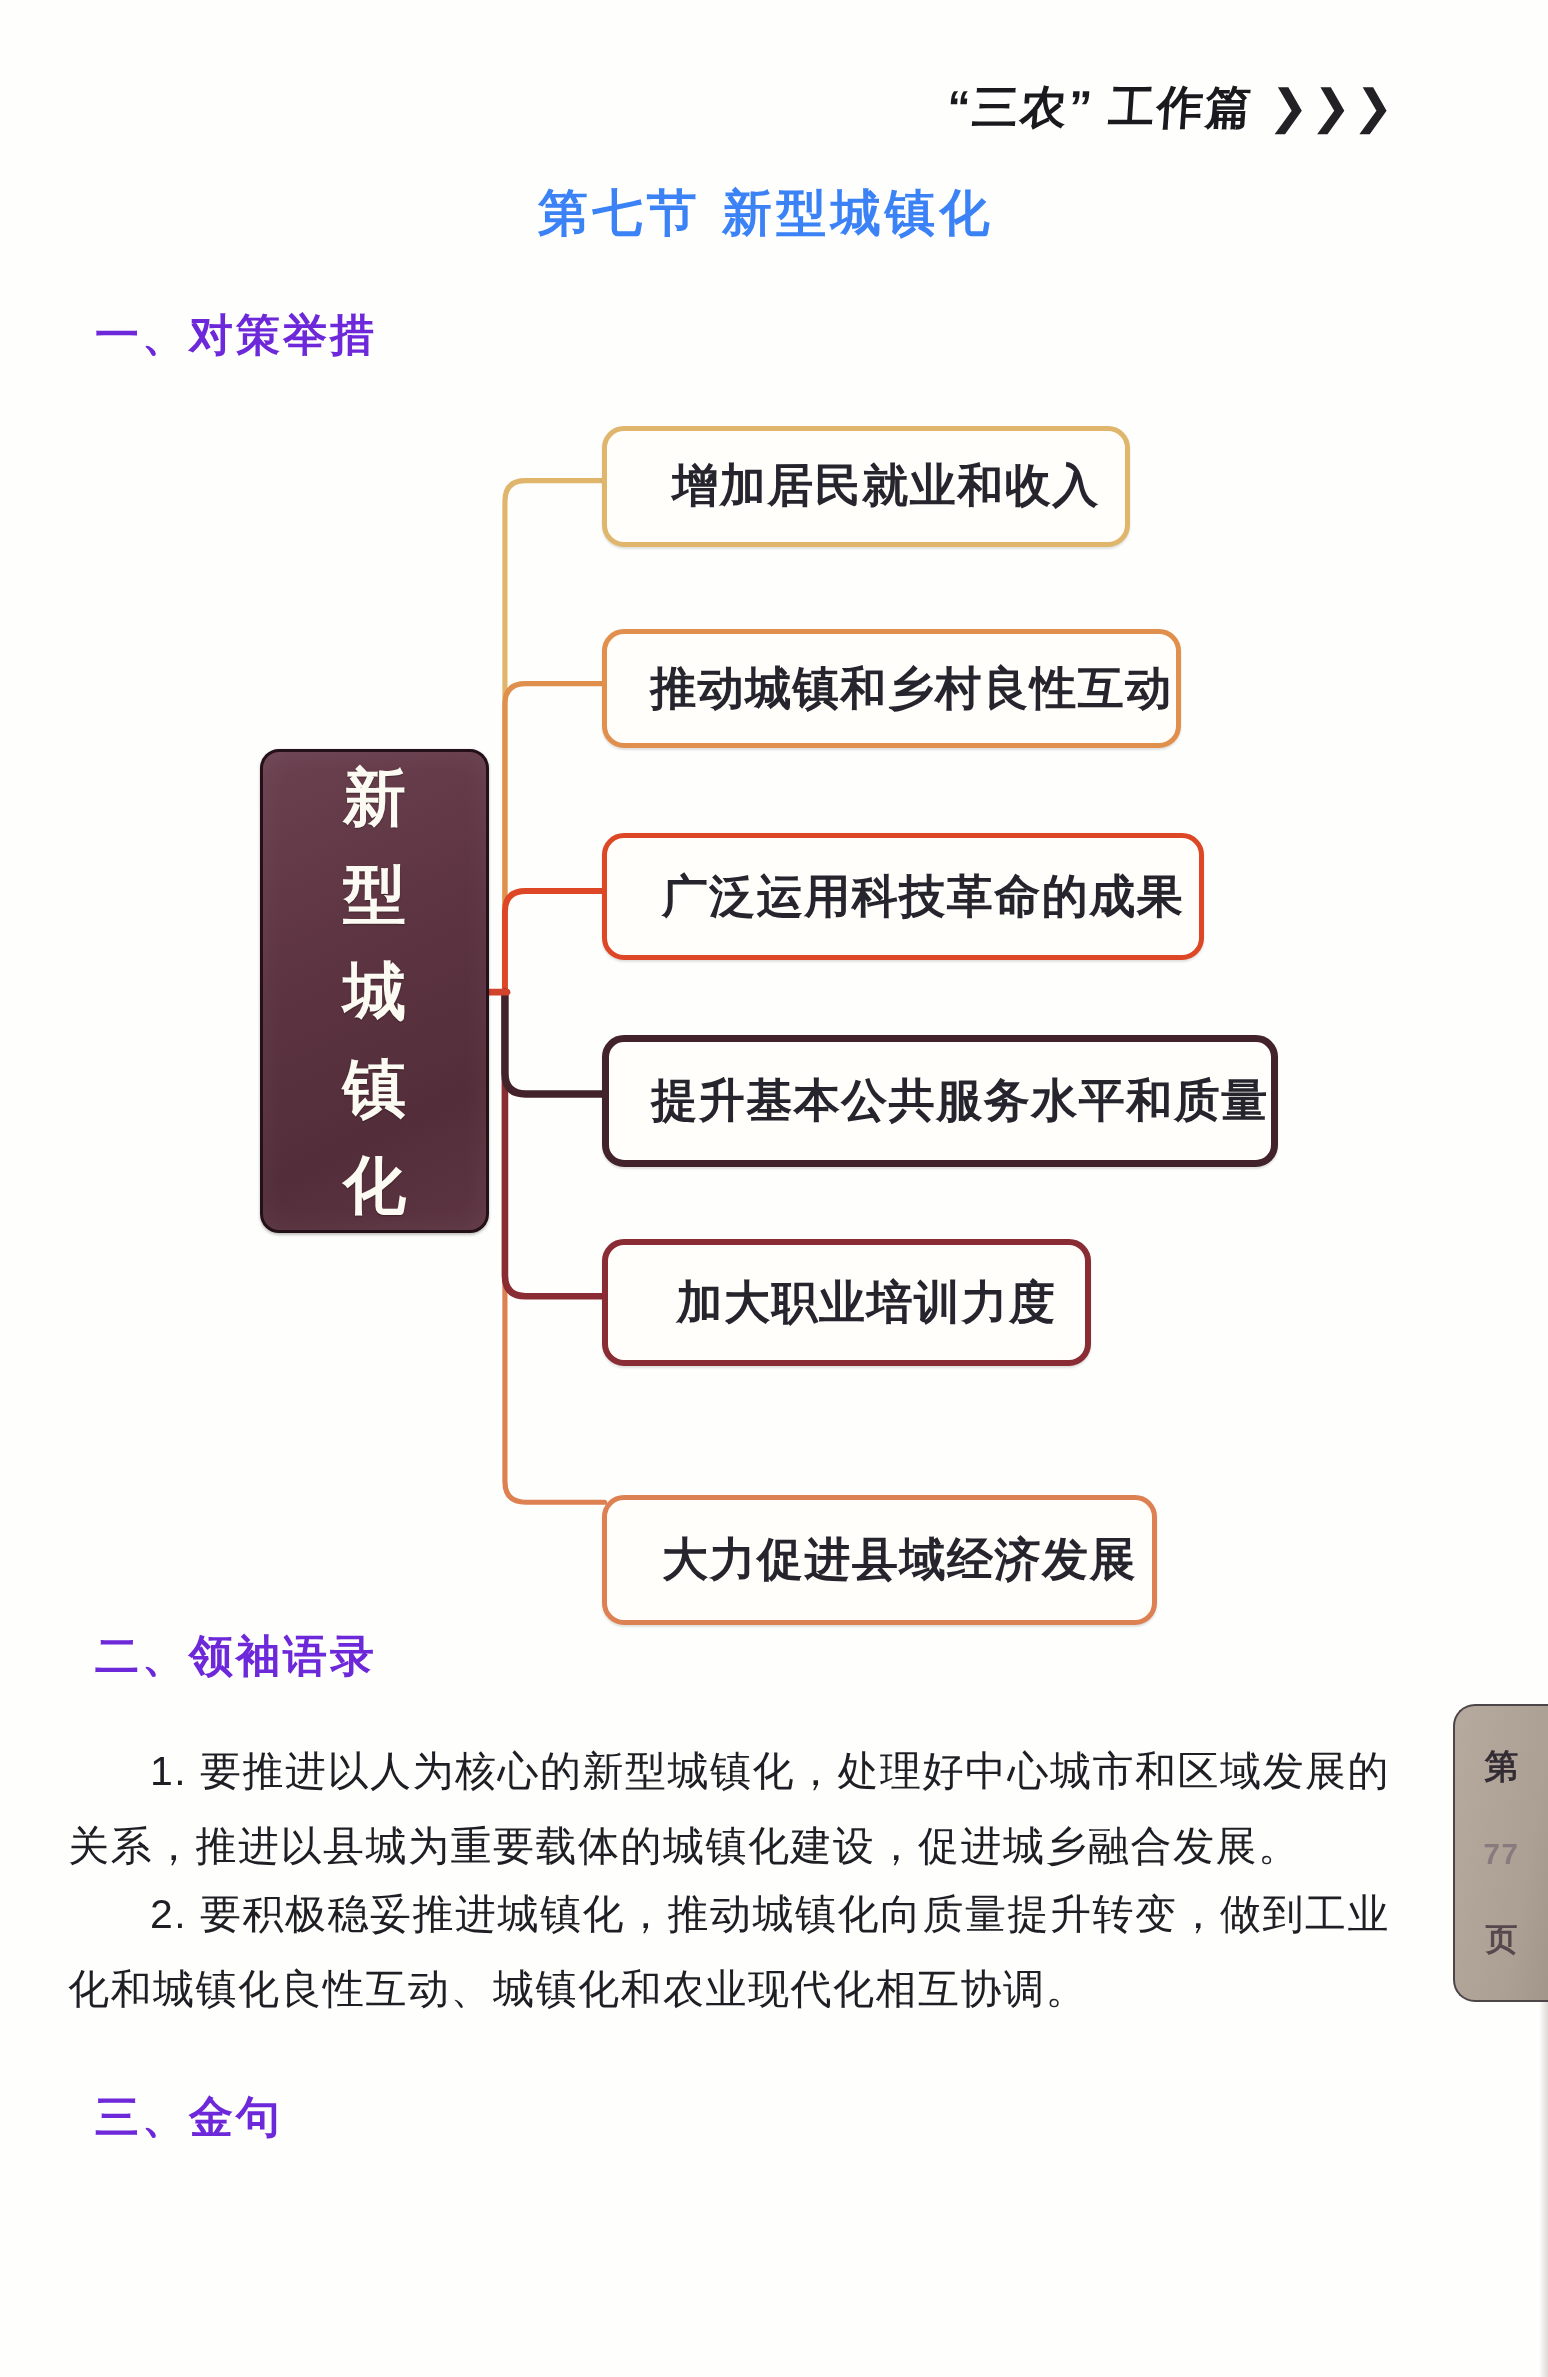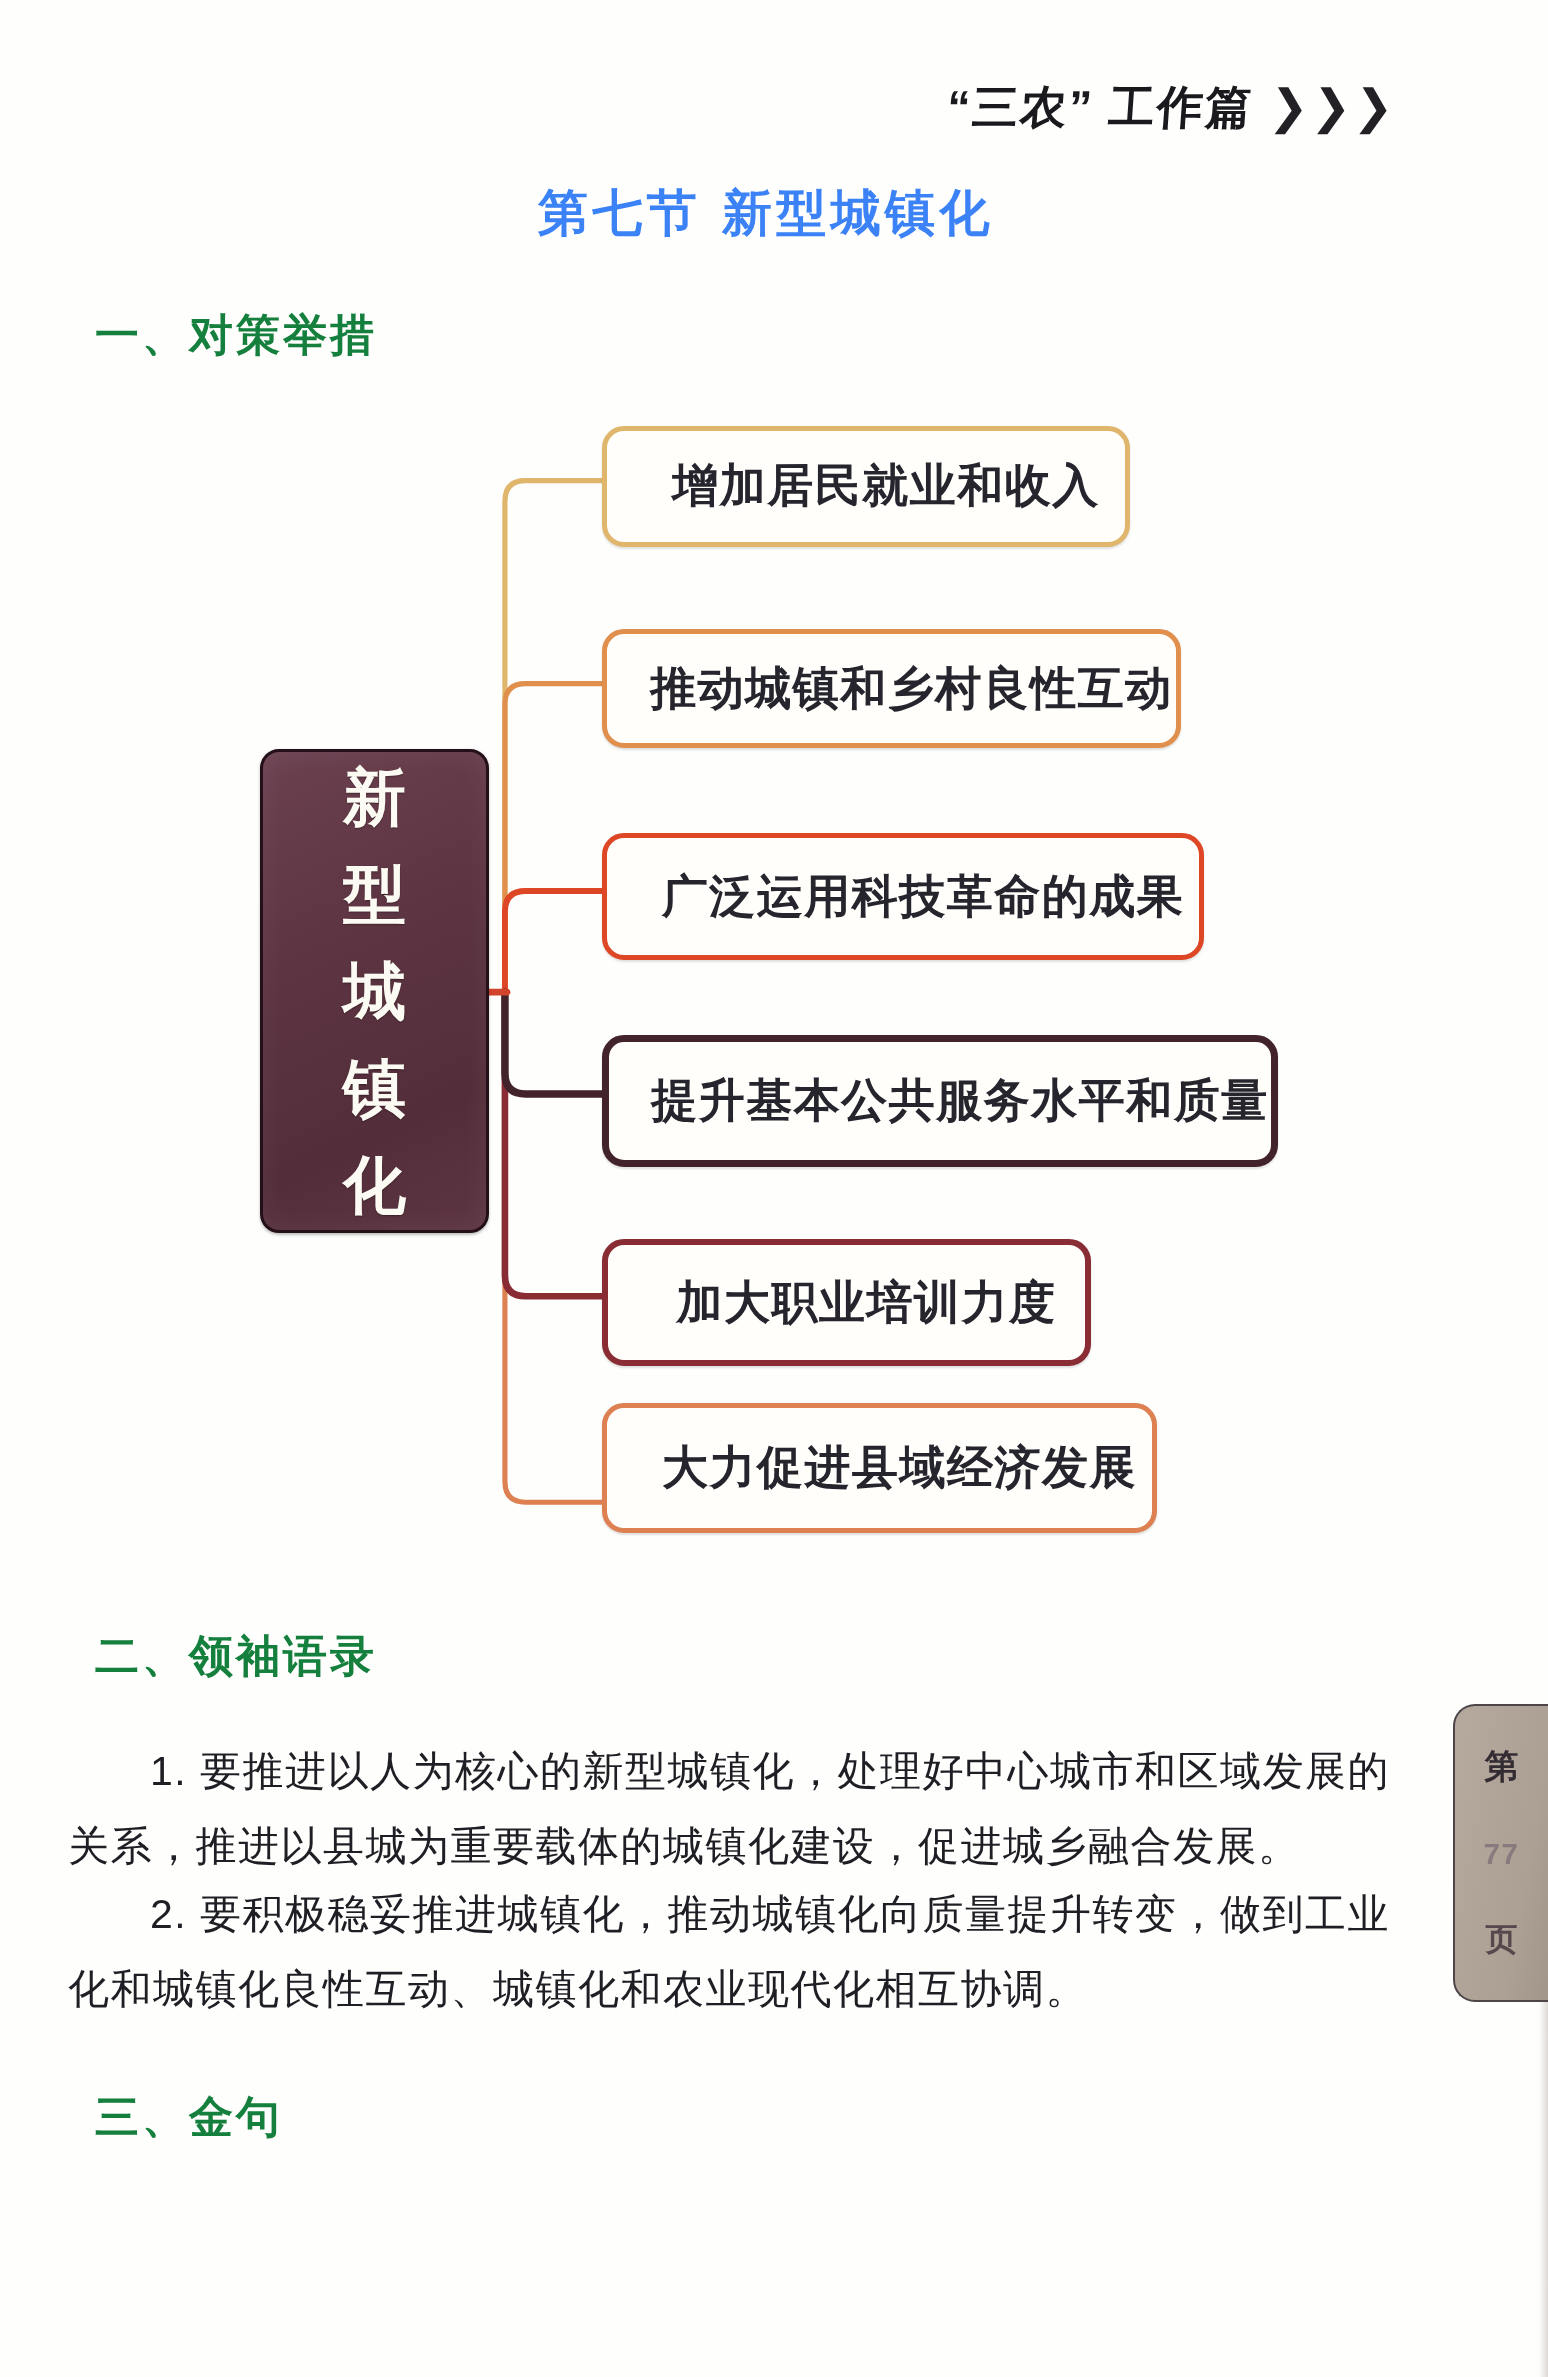--- a/index.html
+++ b/index.html
@@ -19,21 +19,21 @@
   .header-tag .chev{ margin-left:16px; font-size:47px; letter-spacing:3px; color:#232026; }
   
   .title{
     position:absolute; top:180px; left:538px; margin:0;
     font-size:50px; font-weight:800; letter-spacing:4.4px; color:#3b82f6;
   }
   .title .gap{ display:inline-block; width:20.7px; }
   
   .h{
     position:absolute; left:95px; margin:0;
-    font-size:44px; font-weight:800; letter-spacing:3px; color:#15803d;
+    font-size:44px; font-weight:800; letter-spacing:3px; color:#6d28d9;
   }
   .h.s1{ top:306px; }
   .h.s2{ top:1627px; }
   .h.s3{ top:2088px; }
   
   .body{
     position:absolute; left:68px; width:1397px; margin:0;
     font-size:41px; line-height:1.82; letter-spacing:1.5px;
     text-indent:2em; white-space:pre-line; color:#1f1e24;
   }
@@ -125,21 +125,21 @@
         </div>
         <div class="branch-box" style="left: 602px; top: 434px; width: 552px; height: 117px; border: 5.9px solid rgb(221, 71, 38);">
           <span>广泛运用科技革命的成果</span>
         </div>
         <div class="branch-box" style="left: 602px; top: 636px; width: 622px; height: 118px; border: 7.4px solid rgb(66, 35, 43);">
           <span>提升基本公共服务水平和质量</span>
         </div>
         <div class="branch-box" style="left: 602px; top: 840px; width: 437px; height: 115px; border: 6.6px solid rgb(138, 44, 51);">
           <span>加大职业培训力度</span>
         </div>
-        <div class="branch-box" style="left: 602px; top: 1004px; width: 505px; height: 120px; border: 5.2px solid rgb(221, 128, 82);">
+        <div class="branch-box" style="left: 602px; top: 1096px; width: 505px; height: 120px; border: 5.2px solid rgb(221, 128, 82);">
           <span>大力促进县域经济发展</span>
         </div>
       </div>
   </div>
 
   <h2 class="h s2">二、领袖语录</h2>
   <p class="body p1">1. 要推进以人为核心的新型城镇化，处理好中心城市和区域发展的
 关系，推进以县城为重要载体的城镇化建设，促进城乡融合发展。</p>
   <p class="body p2">2. 要积极稳妥推进城镇化，推动城镇化向质量提升转变，做到工业
 化和城镇化良性互动、城镇化和农业现代化相互协调。</p>

